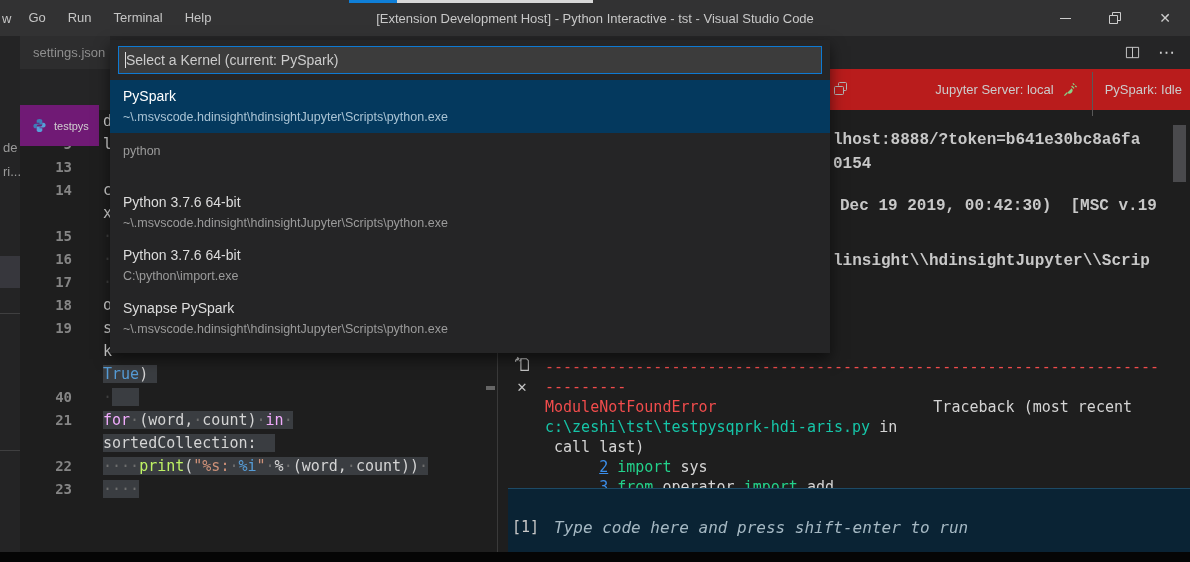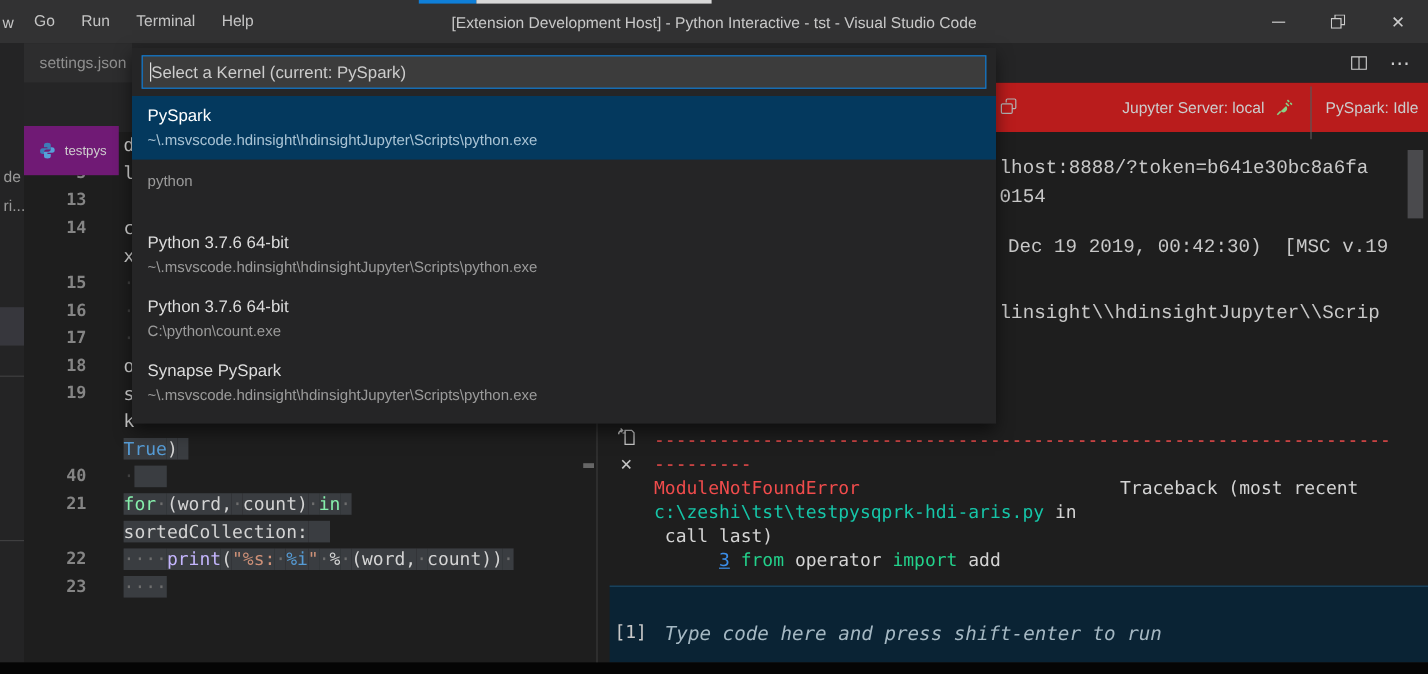--- a/index.html
+++ b/index.html
@@ -50,29 +50,29 @@
   .plug-wrap{margin-right:14px;display:flex;align-items:center;}
   .hdr-sep{width:1px;height:44px;background:#585858;margin-right:12px;align-self:flex-start;margin-top:3px;}
   .kernel-label{margin-right:8px;}
 
   
   .editor{position:absolute;left:20px;top:110px;width:477px;height:443px;background:#1e1e1e;
     font-family:"DejaVu Sans Mono",monospace;font-size:15px;overflow:hidden;z-index:2;}
   .crow{display:flex;height:23px;line-height:23px;}
   .gut{width:52px;text-align:right;color:#858585;flex:none;font-size:14px;font-weight:bold;}
   .code{padding-left:31px;white-space:pre;}
-  .seg-p{color:#d4d4d4}.seg-kw{color:#86efac}.seg-fn{color:#c4b5fd}.seg-str{color:#ce9178}
+  .seg-p{color:#d4d4d4}.seg-kw{color:#f0abfc}.seg-fn{color:#bef264}.seg-str{color:#ce9178}
   .seg-spec{color:#569cd6}.seg-blue{color:#569cd6}.seg-ws{color:#6e6e6e}.seg-wsd{color:#3f3f3f}
   .sel{background:#3a3d41}
   .overview-dash{position:absolute;left:486px;top:386px;width:9px;height:4px;background:#666;z-index:2;}
   .divider{position:absolute;left:497px;top:108px;height:445px;width:1px;background:#3a3a3a;z-index:2;}
 
   
   .output-frags{position:absolute;left:0;top:0;width:1190px;height:562px;pointer-events:none;z-index:2;}
-  .ofrag{position:absolute;font-family:"Liberation Mono",monospace;font-size:16px;color:#c8c8c8;white-space:pre;}
+  .ofrag{position:absolute;font-family:"Liberation Mono",monospace;font-size:16px;color:#c8c8c8;white-space:pre;font-weight:bold;}
   .ofrag:nth-child(1){left:833px;top:131px;}
   .ofrag:nth-child(2){left:833px;top:155px;}
   .ofrag:nth-child(3){left:840px;top:197px;}
   .ofrag:nth-child(4){left:833px;top:252px;}
   .scroll-handle{position:absolute;left:1173px;top:125px;width:13px;height:57px;background:#4a4a4d;z-index:2;}
 
   .cell-actions{position:absolute;left:510px;top:356px;width:24px;display:flex;flex-direction:column;
     gap:8px;align-items:center;color:#c5c5c5;z-index:2;}
   .close-cell{font-size:13px;line-height:13px;}
   .traceback{position:absolute;left:545px;top:357px;z-index:2;font-family:"DejaVu Sans Mono",monospace;font-size:15px;}
@@ -274,20 +274,21 @@
     </svg>
   </span>
   <span class="close-cell">✕</span>
 </div>
 <div class="traceback" id="tb-rows">
     <div class="trow"><span><span class="seg-red">--------------------------------------------------------------------</span></span></div>
     <div class="trow"><span><span class="seg-red">---------</span></span></div>
     <div class="trow"><span><span class="seg-red">ModuleNotFoundError</span><span class="seg-p">                        Traceback (most recent</span></span></div>
     <div class="trow"><span><span class="seg-teal">c:\zeshi\tst\testpysqprk-hdi-aris.py</span><span class="seg-p"> in</span></span></div>
     <div class="trow"><span><span class="seg-p"> call last)</span></span></div>
+    <div class="trow"><span><span class="seg-p">      </span><span class="seg-lnum">2</span><span class="seg-p"> </span><span class="seg-grn">import</span><span class="seg-p"> sys</span></span></div>
     <div class="trow"><span><span class="seg-p">      </span><span class="seg-lnum">3</span><span class="seg-p"> </span><span class="seg-grn">from</span><span class="seg-p"> operator </span><span class="seg-grn">import</span><span class="seg-p"> add</span></span></div>
   </div>
 
 <div class="input-cell">
   <span class="cell-prompt">[1]</span>
   <span class="cell-placeholder">Type code here and press shift-enter to run</span>
 </div>
 <div class="bottom-bar"></div>
 
 <div class="quickpick">
@@ -302,20 +303,20 @@
       </div>
       <div class="qp-item">
         <div class="qp-desc">python</div>
       </div>
       <div class="qp-item">
         <div class="qp-label">Python 3.7.6 64-bit</div>
         <div class="qp-desc">~\.msvscode.hdinsight\hdinsightJupyter\Scripts\python.exe</div>
       </div>
       <div class="qp-item">
         <div class="qp-label">Python 3.7.6 64-bit</div>
-        <div class="qp-desc">C:\python\count.exe</div>
+        <div class="qp-desc">C:\python\import.exe</div>
       </div>
       <div class="qp-item">
         <div class="qp-label">Synapse PySpark</div>
         <div class="qp-desc">~\.msvscode.hdinsight\hdinsightJupyter\Scripts\python.exe</div>
       </div>
     </div>
 </div>
 
 </body></html>

